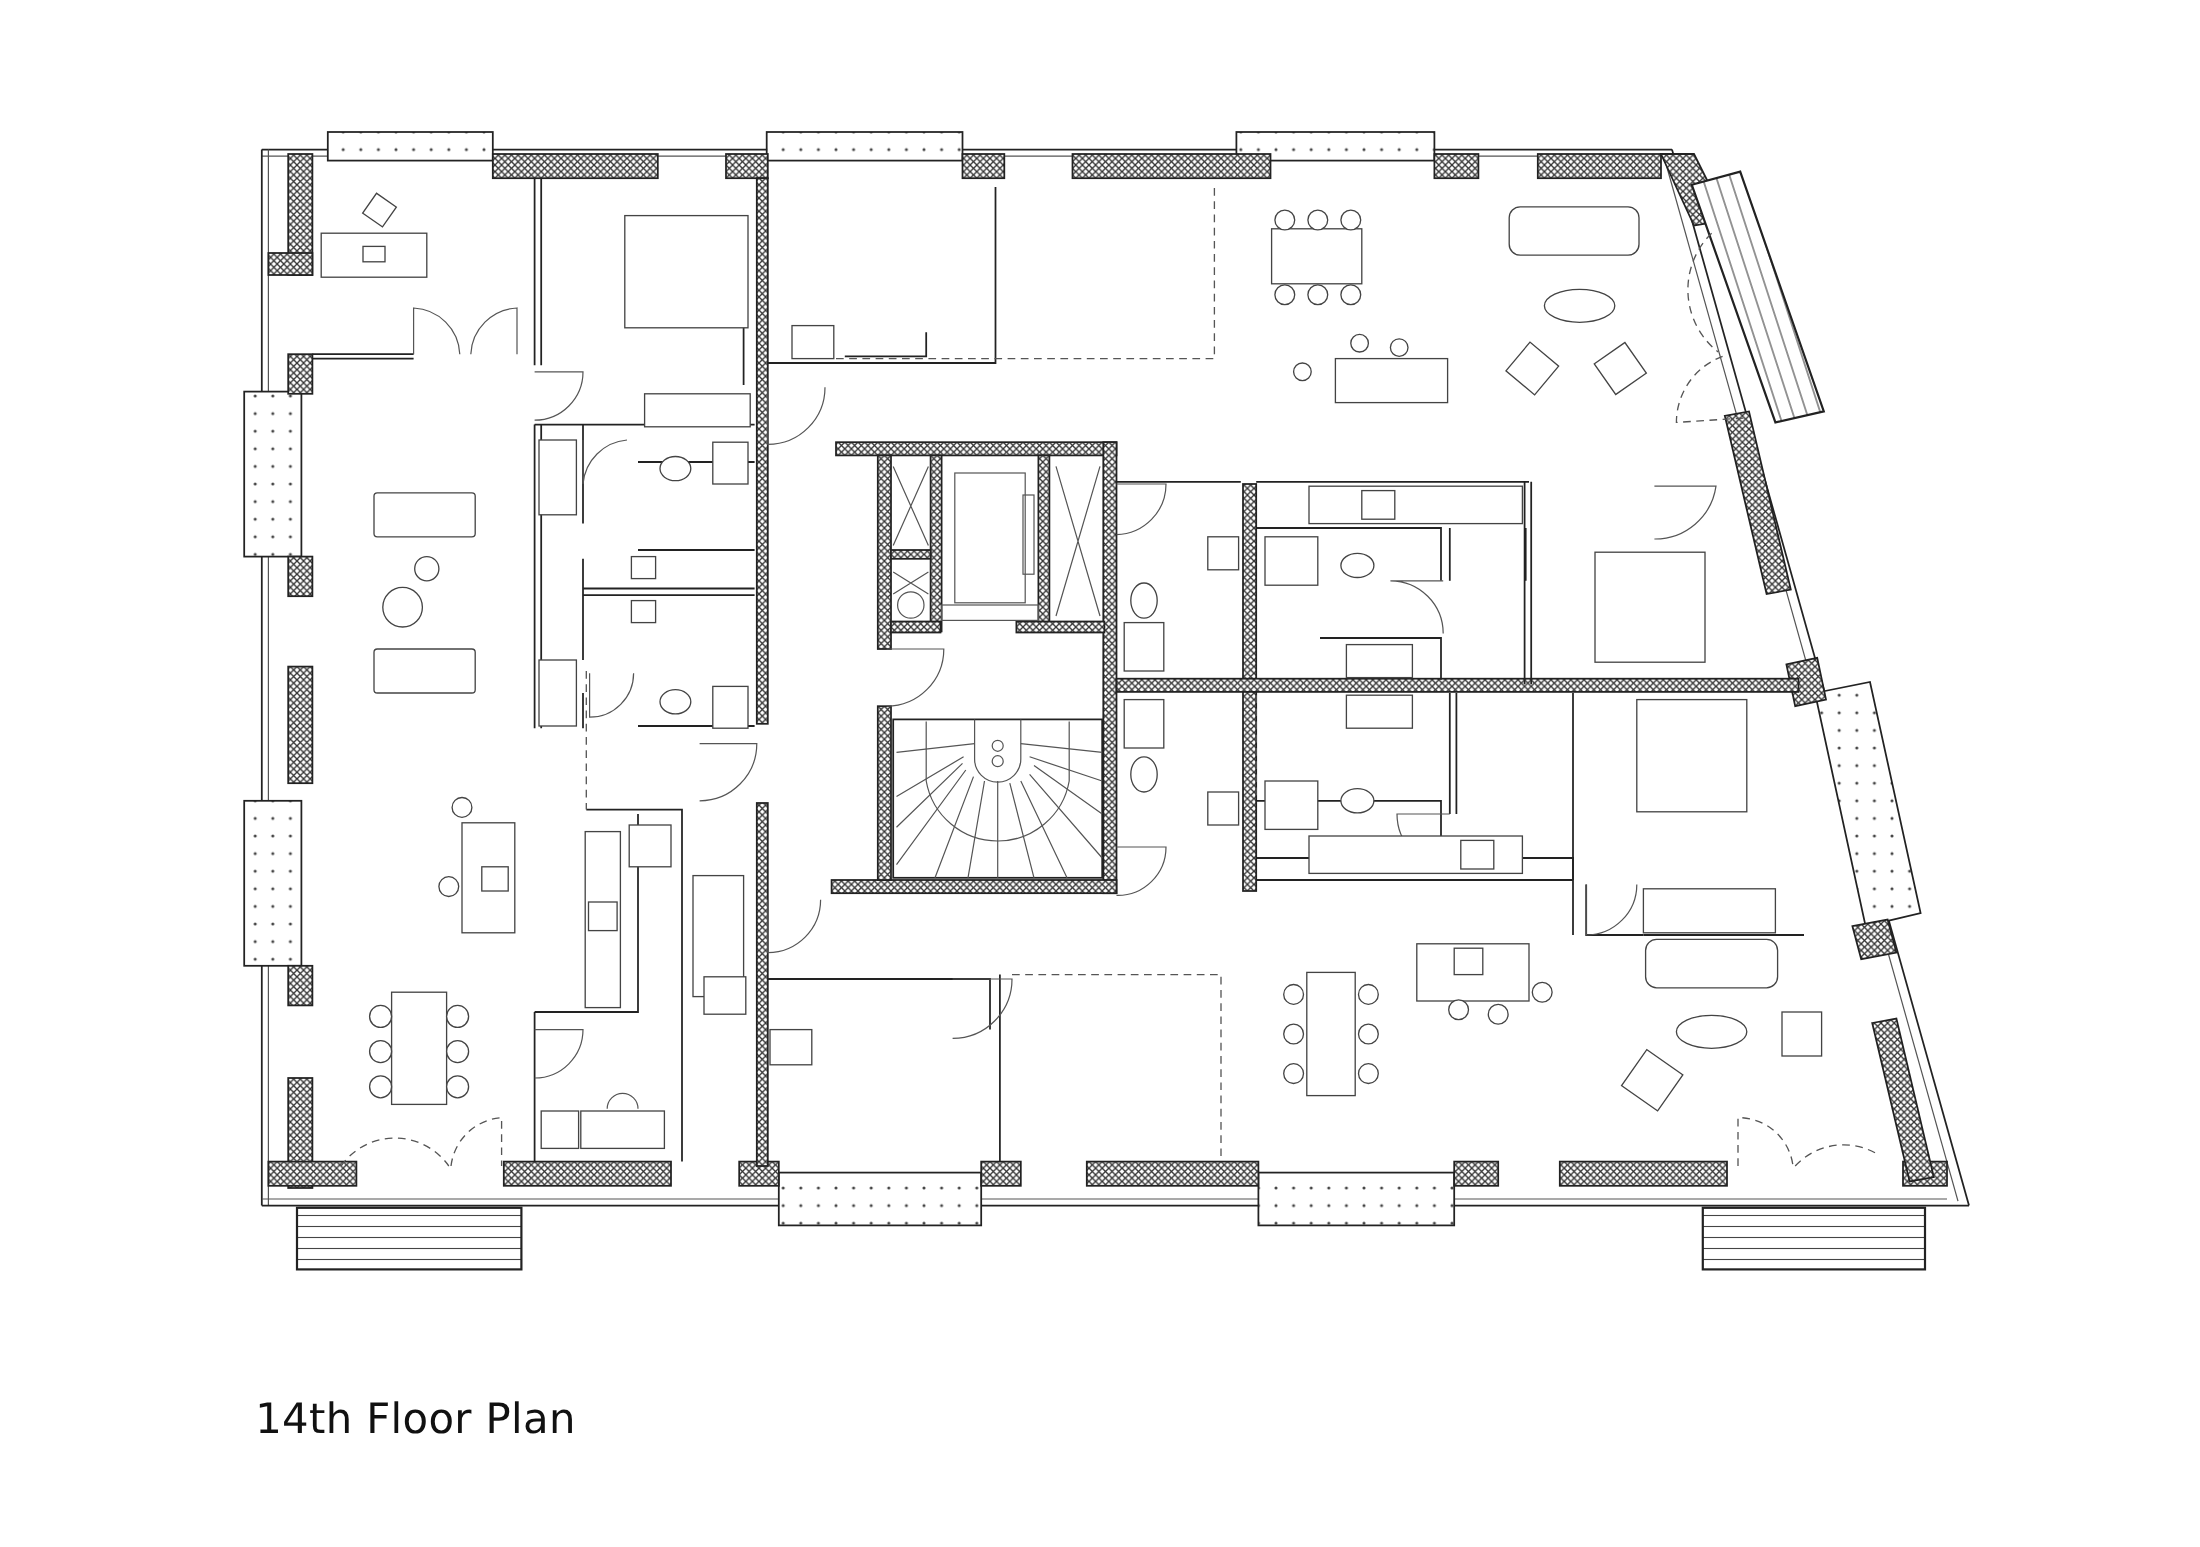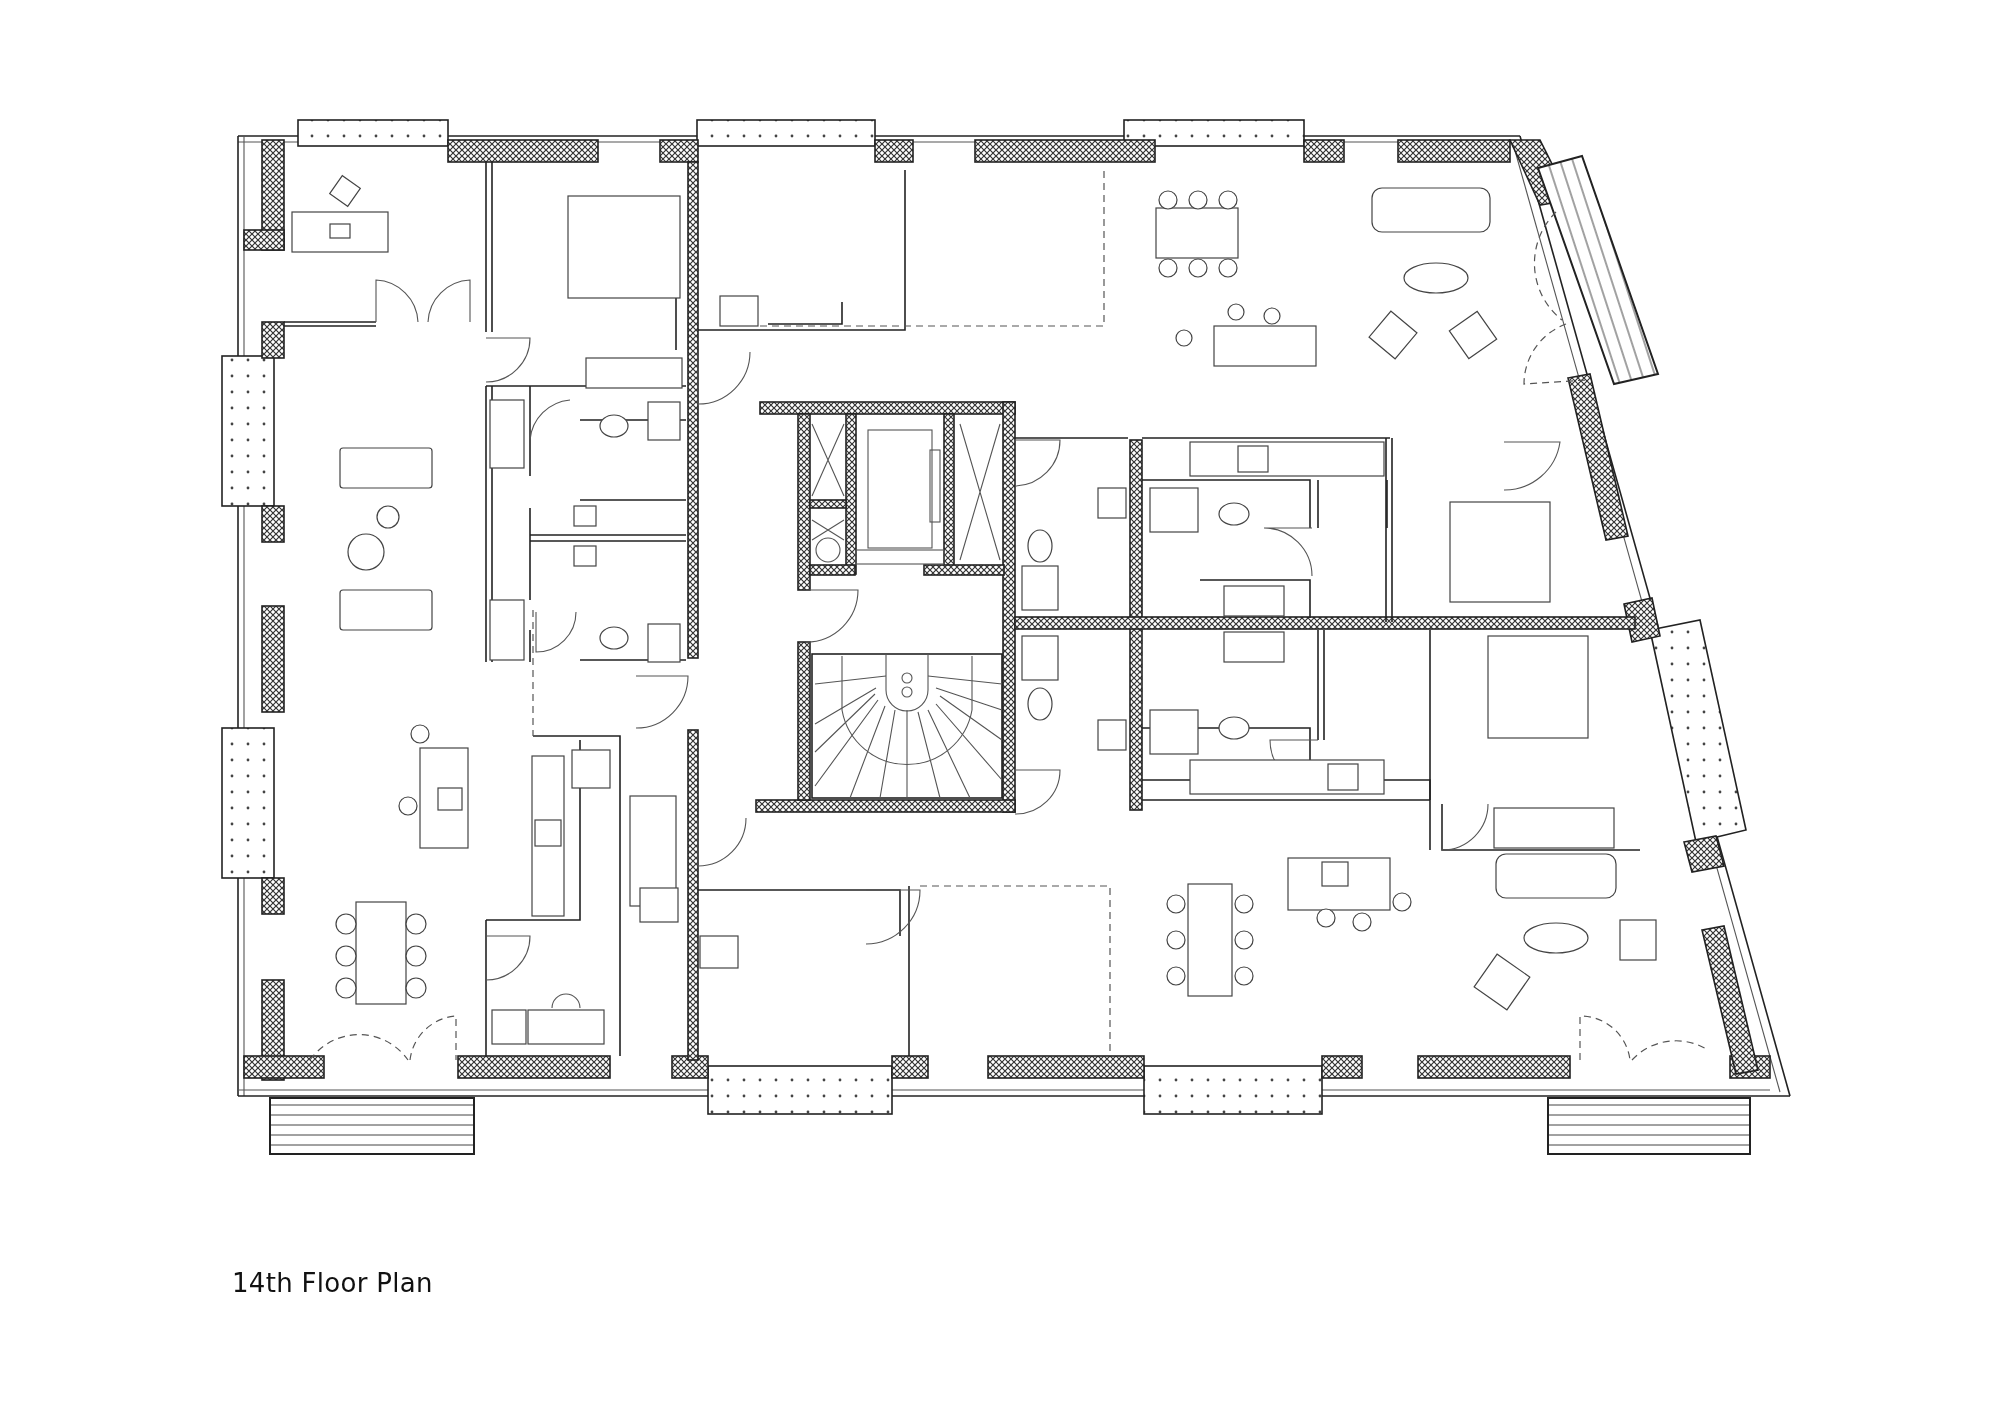--- a/index.html
+++ b/index.html
@@ -1,18 +1,18 @@
 <!DOCTYPE html>
 <html><head>
 <meta charset="utf-8">
 <style>
   html,body{margin:0;padding:0;background:#ffffff;}
   body{width:2000px;height:1406px;position:relative;overflow:hidden;font-family:"DejaVu Sans",sans-serif;}
   #plan{position:absolute;left:0;top:0;width:2000px;height:1406px;}
-  .title{position:absolute;left:232px;top:1268px;font-family:"DejaVu Sans",sans-serif;font-size:26px;font-weight:500;color:#111;letter-spacing:0.3px;}
+  .title{position:absolute;left:232px;top:1268px;font-family:"DejaVu Sans",sans-serif;font-size:38px;font-weight:500;color:#111;letter-spacing:0.3px;}
   .ln{stroke:#222;fill:none;stroke-width:1.6;}
   .thin{stroke:#555;fill:none;stroke-width:1.1;}
   .dash{stroke:#555;fill:none;stroke-width:1.2;stroke-dasharray:7 5;}
   .wall{fill:url(#hatch);stroke:#222;stroke-width:1.6;}
   .dots{fill:url(#dotpat);stroke:#222;stroke-width:1.6;}
   .deck{fill:url(#deckH);stroke:#222;stroke-width:2;}
   .deckV{fill:url(#deckV);stroke:#222;stroke-width:2;}
   .furn{fill:#fff;stroke:#444;stroke-width:1.2;}
 </style>
 </head>

